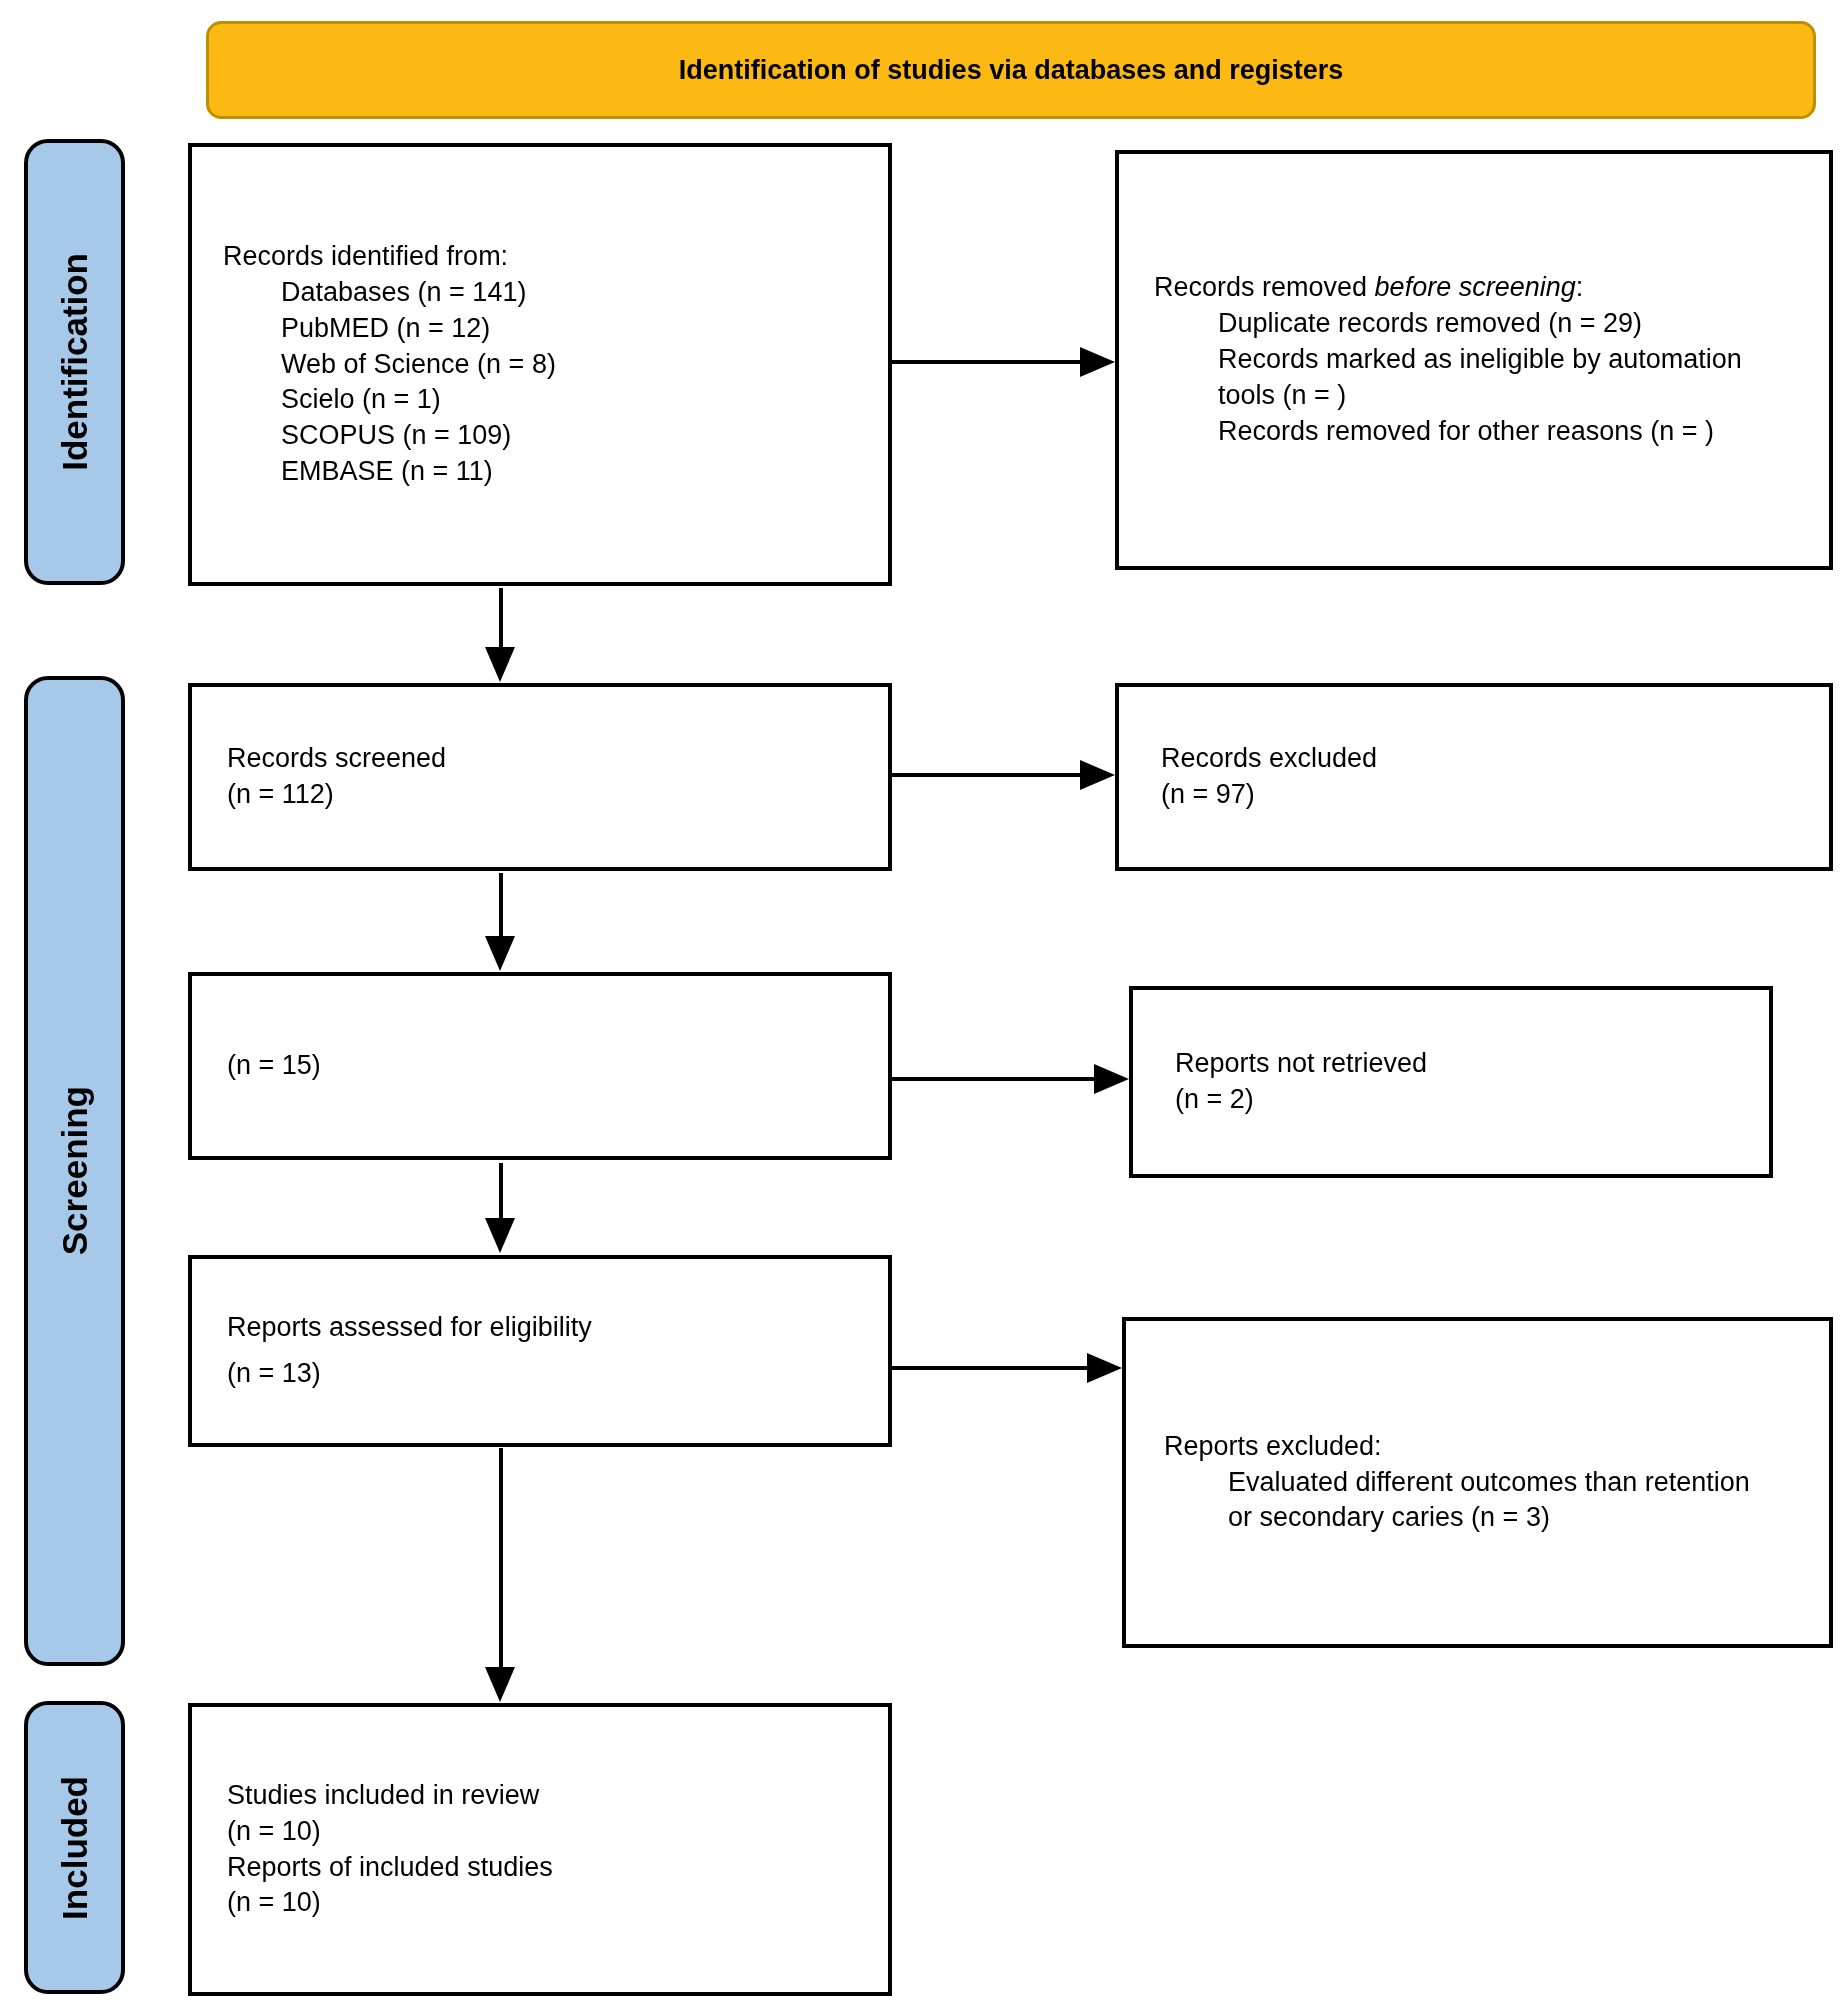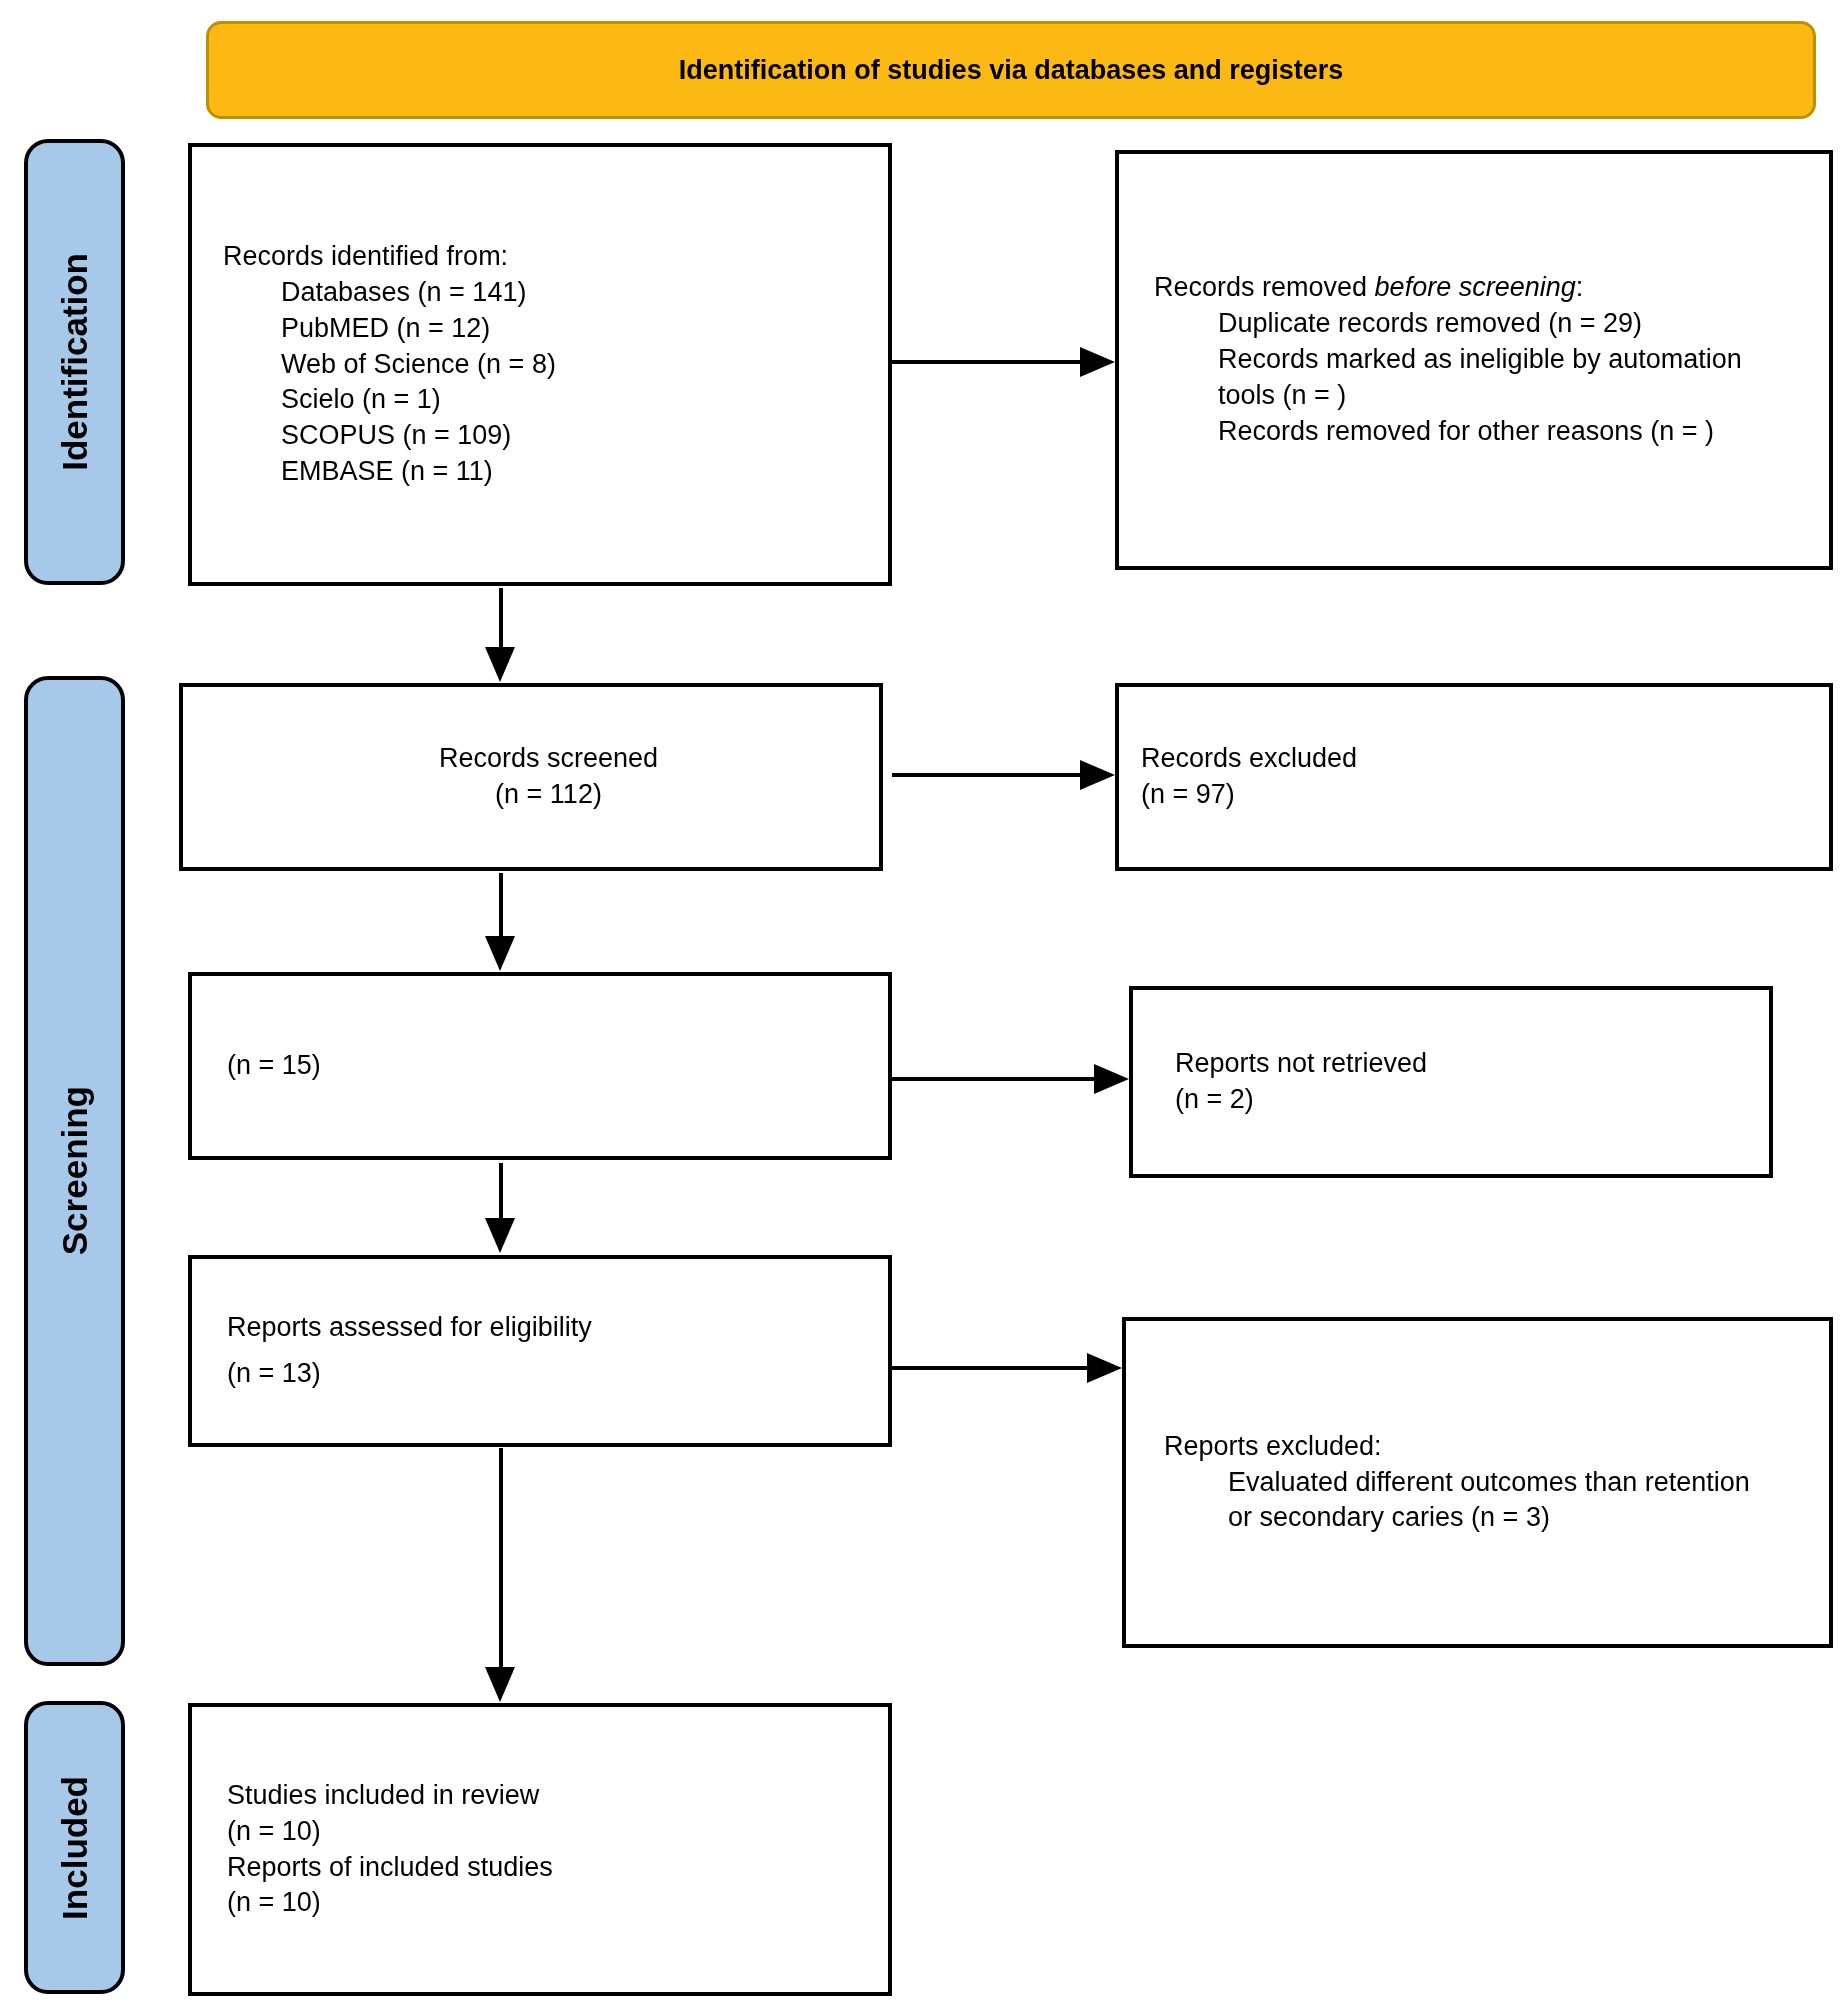--- a/index.html
+++ b/index.html
@@ -25,22 +25,22 @@
     writing-mode:vertical-rl;transform:rotate(180deg);
     font-size:35px;font-weight:bold;white-space:nowrap;
   }
   .box{
     position:absolute;background:#fff;border:4.2px solid #000;box-sizing:border-box;
     display:flex;flex-direction:column;justify-content:center;
     font-size:27px;line-height:1.33;
   }
   #box-identified{left:188px;top:143px;width:704px;height:443px;padding:14px 14px 14px 31px;}
   #box-removed{left:1115px;top:150px;width:718px;height:420px;padding:14px 14px 14px 35px;}
-  #box-screened{left:179px;top:683px;width:704px;height:188px;padding-left:35px;align-items:center;}
-  #box-excluded{left:1115px;top:683px;width:718px;height:188px;padding-left:22px;}
+  #box-screened{left:188px;top:683px;width:704px;height:188px;padding-left:35px;}
+  #box-excluded{left:1115px;top:683px;width:718px;height:188px;padding-left:42px;}
   #box-sought{left:188px;top:972px;width:704px;height:188px;padding-left:35px;}
   #box-not-retrieved{left:1129px;top:986px;width:644px;height:192px;padding-left:42px;}
   #box-assessed{left:188px;top:1255px;width:704px;height:192px;padding-left:35px;gap:10px;}
   #box-reports-excluded{left:1122px;top:1317px;width:711px;height:331px;padding:14px 14px 14px 38px;}
   #box-included-studies{left:188px;top:1703px;width:704px;height:293px;padding-left:35px;}
   .indent-sm{margin-left:58px;}
   .indent{margin-left:64px;max-width:544px;}
   .head{max-width:502px;}
   .head-wide{max-width:627px;}
   .it{font-style:italic;}

